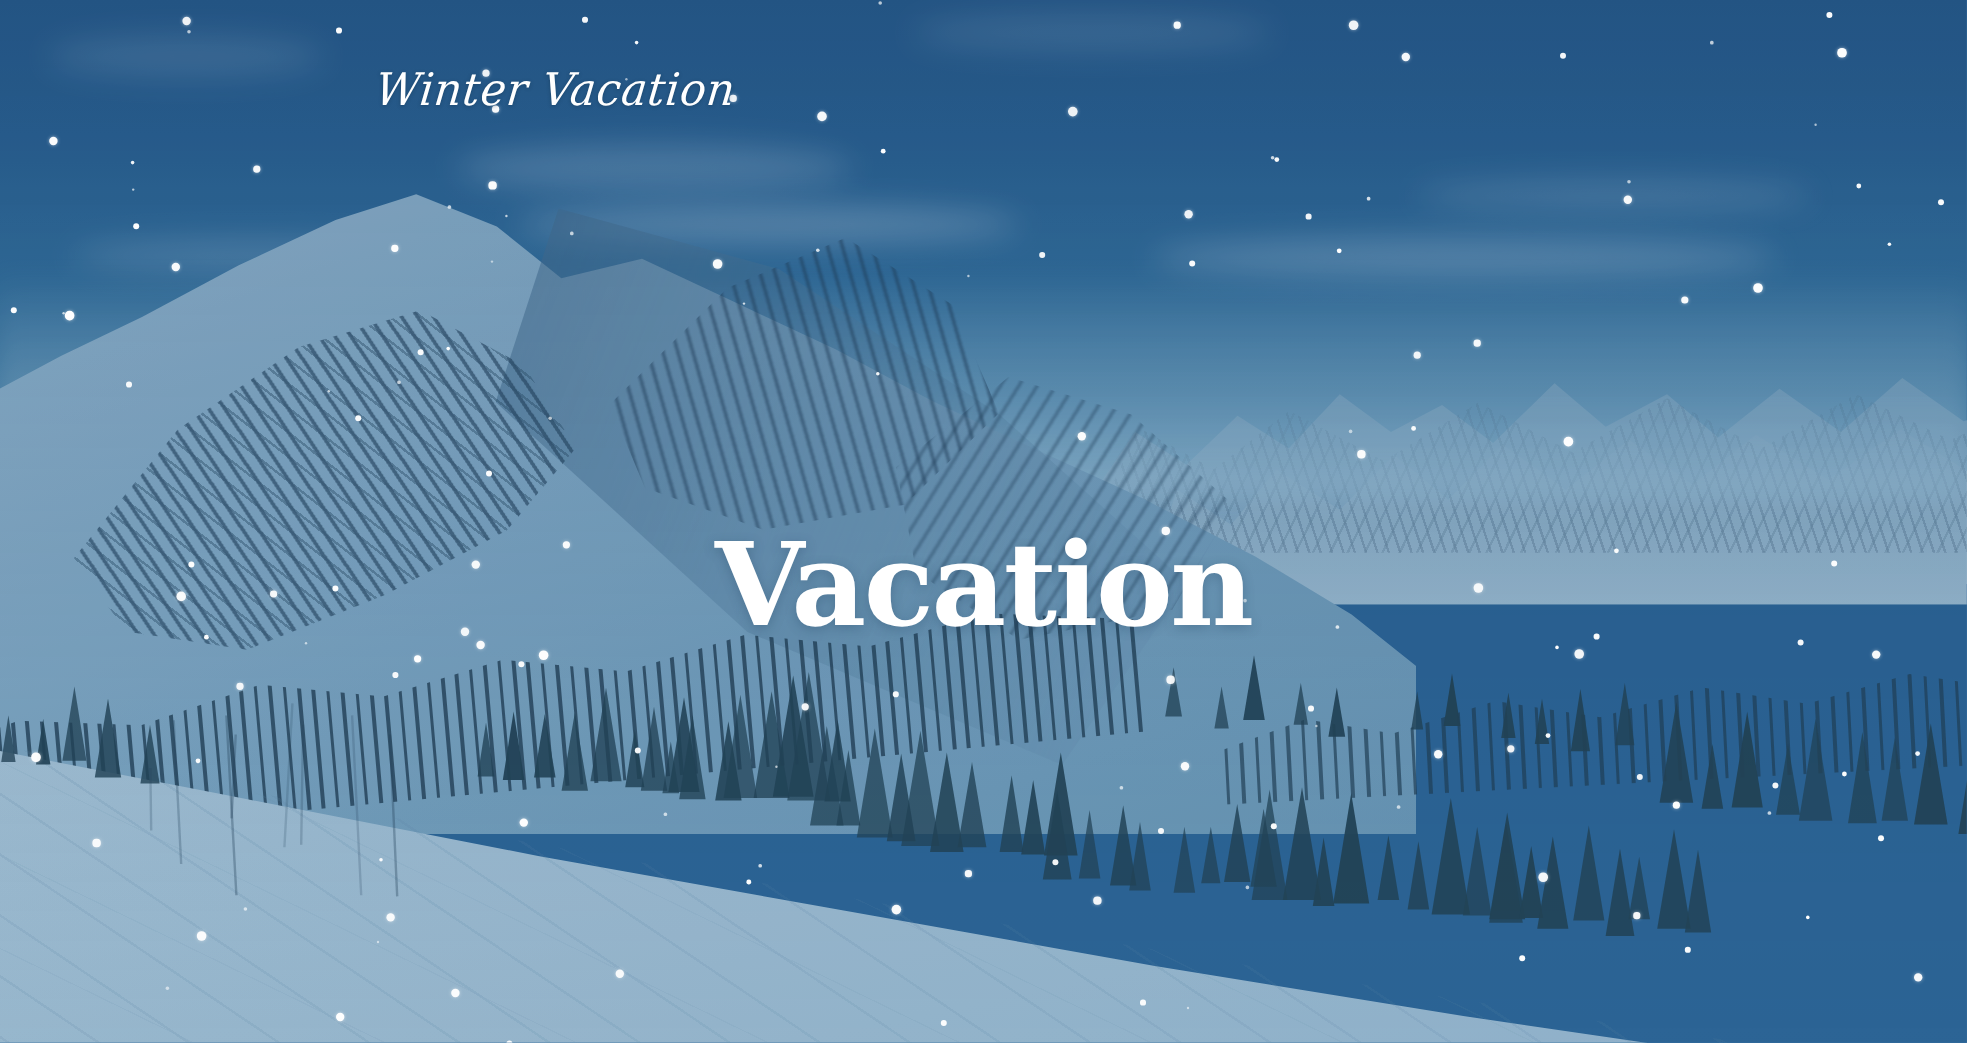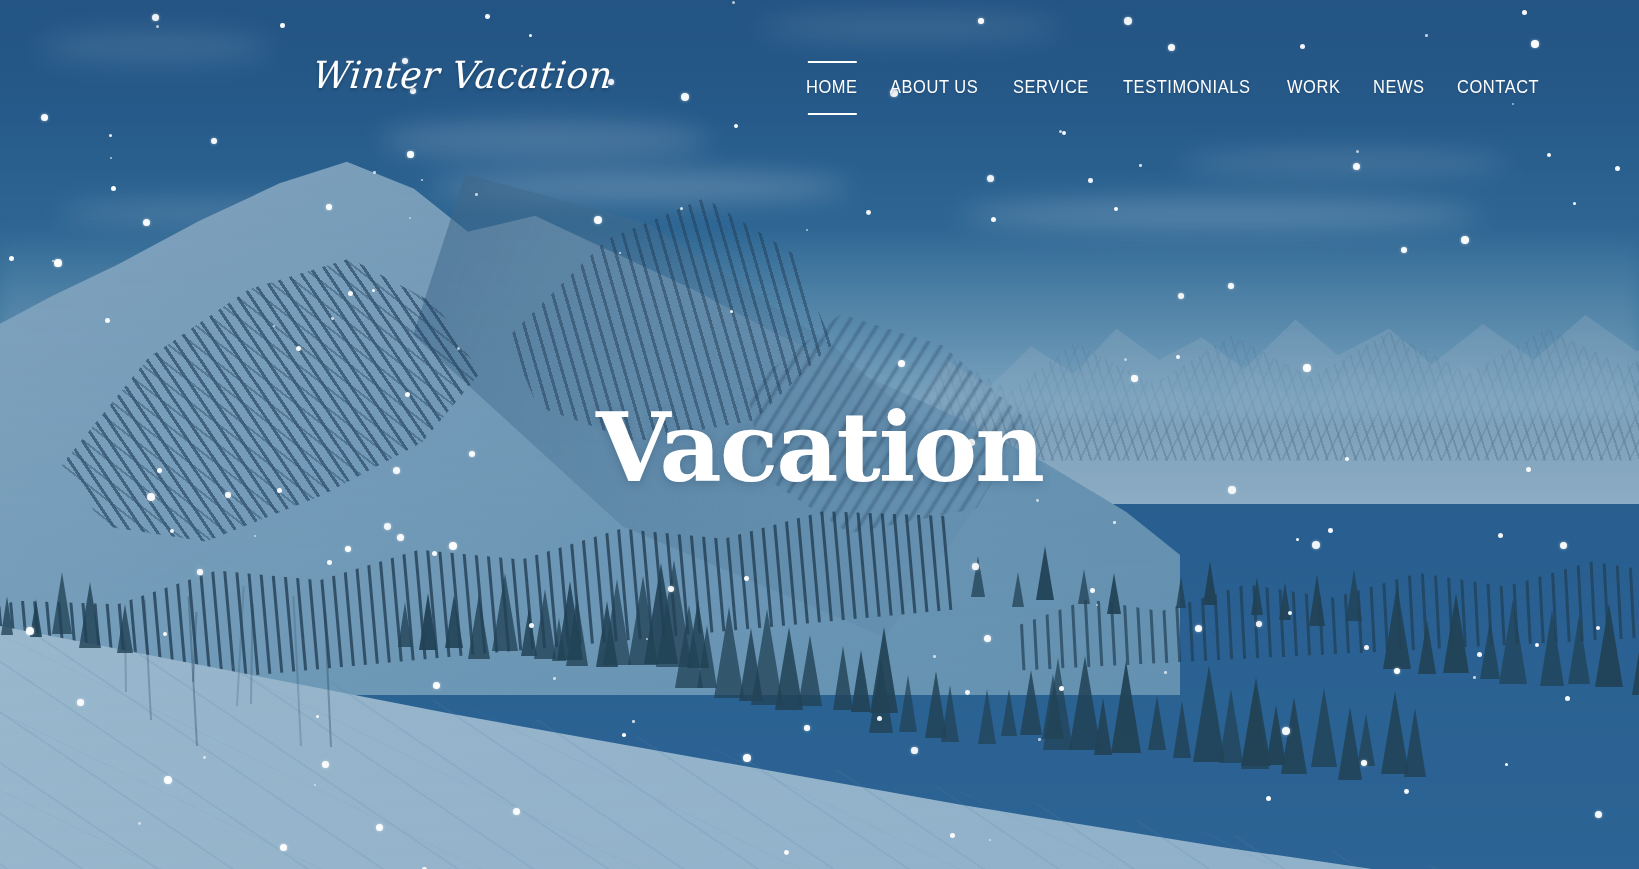--- a/index.html
+++ b/index.html
@@ -270,21 +270,21 @@
     color:#ffffff;
     font-family:"DejaVu Serif", serif;
     font-weight:700;
     font-size:96px;
     line-height:1.05;
     letter-spacing:-1px;
     text-shadow: 0 2px 10px rgba(30,62,92,.30);
     user-select:none;
   }
   .headline .l { display:block; }
-  .headline .l2 { letter-spacing:-2px; }
+  .headline .l2 { letter-spacing:-2px;margin-top:40px; }
 </style>
 </head>
 <body>
 
 <div id="hero">
 
   <div class="scene">
     <div class="sky"></div>
 
     <div class="cloud cl1"></div>
@@ -556,28 +556,19 @@
       <div class="flake" style="width: 8px; height: 8px; left: 594px; top: 216px; opacity: 0.97; box-shadow: rgba(255, 255, 255, 0.55) 0px 0px 3px;"></div>
       <div class="flake" style="width: 5.2px; height: 5.2px; left: 405px; top: 392px; opacity: 0.97;"></div>
       <div class="flake" style="width: 3.3px; height: 3.3px; left: 1505px; top: 763px; opacity: 1;"></div>
       <div class="flake" style="width: 5.5px; height: 5.5px; left: 608px; top: 79px; opacity: 0.92; box-shadow: rgba(255, 255, 255, 0.55) 0px 0px 3px;"></div>
     </div>
 
   <div class="header">
 
     <div class="logo">Winter Vacation</div>
 
-    <nav class="nav" id="main-nav">
-        <a class="nav-item active">HOME</a>
-        <a class="nav-item">ABOUT US</a>
-        <a class="nav-item">SERVICE</a>
-        <a class="nav-item">TESTIMONIALS</a>
-        <a class="nav-item">WORK</a>
-        <a class="nav-item">NEWS</a>
-        <a class="nav-item">CONTACT</a>
-      </nav>
   </div>
 
   <h1 class="headline">
     <span class="l l2">Vacation</span>
   </h1>
 
 </div>
 
 </body></html>

